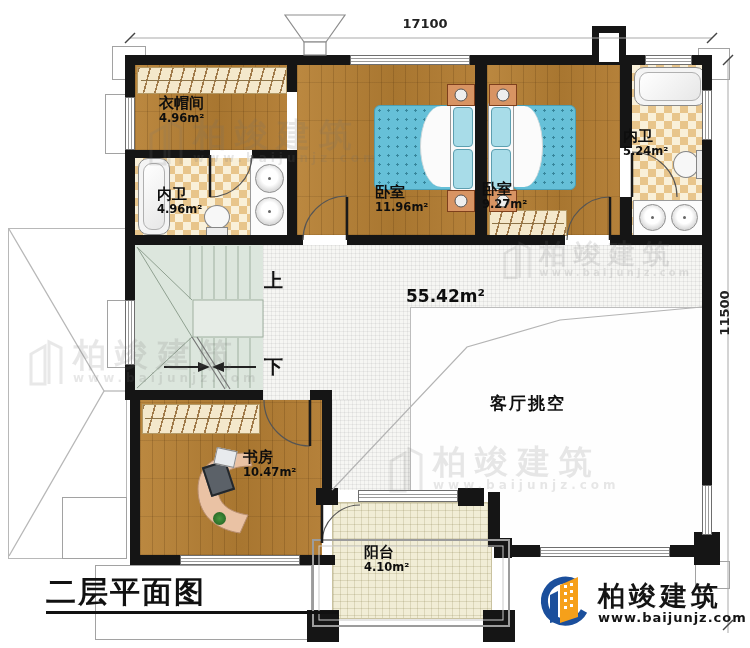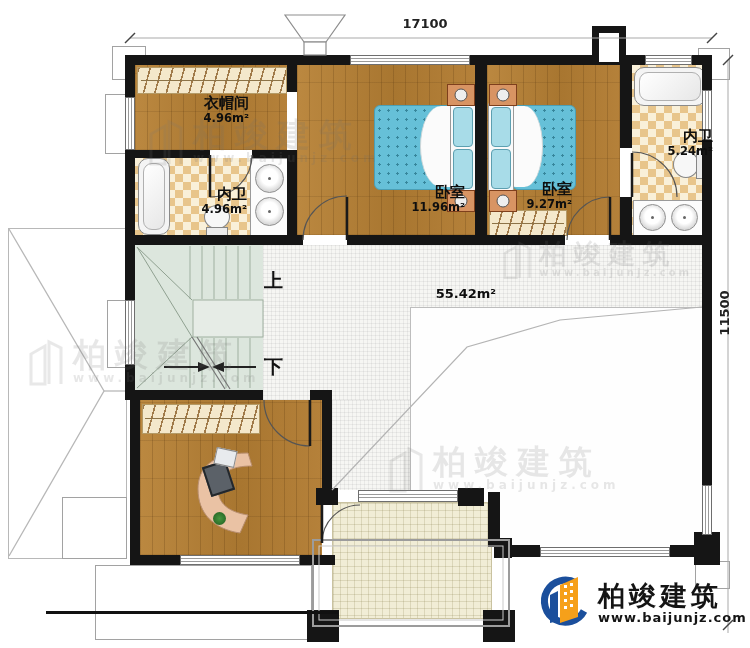--- a/index.html
+++ b/index.html
@@ -58,21 +58,21 @@
   .nst{position:absolute;background:#d89463;border:1.5px solid #7e3f1c;z-index:12;}
   .nst::after{content:"";position:absolute;left:50%;top:50%;width:11px;height:11px;transform:translate(-50%,-50%);
     border-radius:50%;background:#eee;border:1.5px solid #555;}
   .deskitem{position:absolute;z-index:31;}
   .monitor{width:21px;height:27px;background:#5b6168;border:2px solid #23272b;transform:rotate(-18deg);}
   .laptop{width:19px;height:15px;background:#e8ebee;border:1px solid #888;transform:rotate(12deg);}
   .plant{width:13px;height:13px;border-radius:50%;background:radial-gradient(#47963f,#1f5c1f);}
   
   .ovl{position:absolute;left:0;top:0;z-index:30;}
   
-  .rlabel{position:absolute;text-align:right;color:#0e0e0e;z-index:40;line-height:1.15;}
+  .rlabel{position:absolute;text-align:left;color:#0e0e0e;z-index:40;line-height:1.15;}
   .rname{font-weight:bold;font-size:15px;}
   .rname.big{font-size:17px;letter-spacing:2px;}
   .rarea{font-weight:bold;font-size:11.5px;}
   .updown{position:absolute;z-index:40;font-size:19px;font-weight:bold;color:#111;}
   .dimlbl{position:absolute;z-index:41;font-size:13px;font-weight:bold;color:#222;text-align:center;}
   
   .wm{position:absolute;display:flex;align-items:flex-start;gap:8px;opacity:.16;color:#6f6f6f;
       z-index:33;pointer-events:none;white-space:nowrap;}
   .wm .t1{font-size:33px;font-weight:bold;letter-spacing:9px;line-height:1;}
   .wm .t2{font-size:12px;font-weight:bold;letter-spacing:4px;}
@@ -277,21 +277,32 @@
   </div>
   <div class="rlabel" style="left:482px;top:181px;width:90px;">
     <div class="rname">卧室</div>
     <div class="rarea">9.27m²</div>
   </div>
   <div class="rlabel" style="left:623px;top:128px;width:90px;">
     <div class="rname">内卫</div>
     <div class="rarea">5.24m²</div>
   </div>
   <div class="rlabel" style="left:406px;top:287px;width:90px;">
-    <div class="rarea" style="font-size:13px;">55.42m²</div>
+    <div class="rarea" style="font-size:17px;">55.42m²</div>
+  </div>
+  <div class="rlabel" style="left:243px;top:449px;width:90px;">
+    <div class="rname">书房</div>
+    <div class="rarea">10.47m²</div>
+  </div>
+  <div class="rlabel" style="left:364px;top:544px;width:90px;">
+    <div class="rname">阳台</div>
+    <div class="rarea">4.10m²</div>
+  </div>
+  <div class="rlabel" style="left:490px;top:394px;width:110px;">
+    <div class="rname big">客厅挑空</div>
   </div>
   <div class="updown" style="left:264px;top:268px;">上</div>
   <div class="updown" style="left:264px;top:354px;">下</div>
 
   <div class="wm" style="left:145px;top:118px;">
     <svg width="40" height="52">
       <path d="M6 46 L6 16 L20 8 L20 46 Z" fill="none" stroke="#777" stroke-width="3"></path>
       <path d="M24 46 L24 4 L36 10 L36 46" fill="none" stroke="#777" stroke-width="3"></path>
     </svg>
     <div>
@@ -324,20 +335,21 @@
       <path d="M6 46 L6 16 L20 8 L20 46 Z" fill="none" stroke="#777" stroke-width="3"></path>
       <path d="M24 46 L24 4 L36 10 L36 46" fill="none" stroke="#777" stroke-width="3"></path>
     </svg>
     <div>
         <div class="t1">柏竣建筑</div>
          <div class="t2">www.baijunjz.com</div>
       </div>
   </div>
 
   <div class="titlebox">
+    <span class="t-main">二层平面图</span>
   </div>
   <div class="t-underline"></div>
 
   <div class="logo">
     <svg width="52" height="64" viewBox="0 0 52 64">
       <path d="M38 12 A21 21 0 1 0 46 40" stroke="#1b4f9c" stroke-width="7" fill="none"></path>
       <polygon points="22,14 40,6 40,46 22,52" fill="#f6a01a"></polygon>
       <polygon points="12,24 20,20 20,50 12,52" fill="#1b4f9c"></polygon>
       <g fill="#ffffff">
         <rect x="26" y="14" width="3" height="3"></rect>

